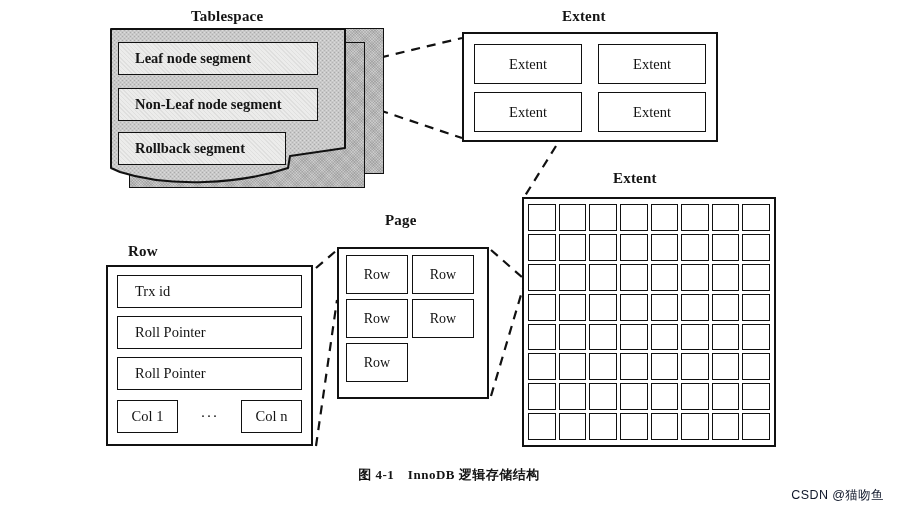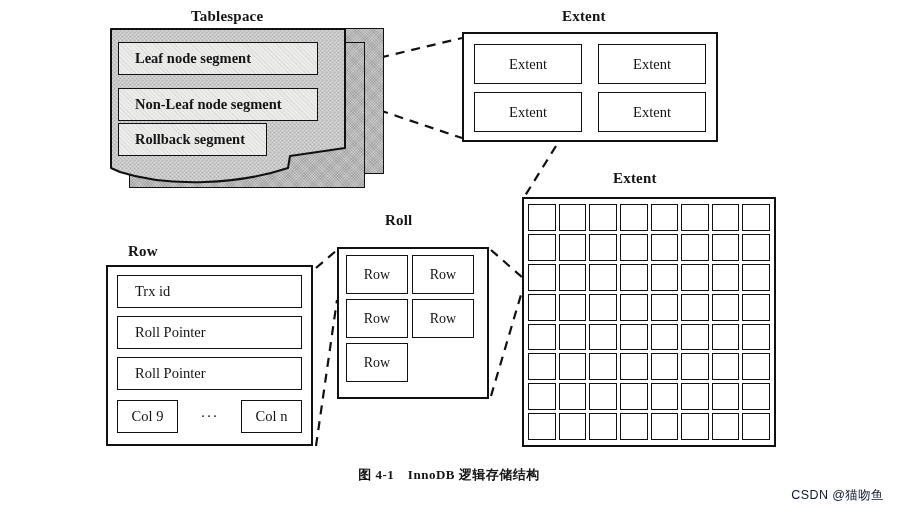--- a/index.html
+++ b/index.html
@@ -79,21 +79,21 @@
     align-items: center;
     padding-left: 16px;
     font-family: "Liberation Serif", "DejaVu Serif", serif;
     font-weight: bold;
     font-size: 14.5px;
     color: #141414;
     white-space: nowrap;
   }
   #seg-leaf     { left: 8px;  top: 14px;  width: 200px; height: 33px; }
   #seg-nonleaf  { left: 8px;  top: 60px;  width: 200px; height: 33px; }
-  #seg-rollback { left: 8px;  top: 95px;  width: 149px; height: 33px; }
+  #seg-rollback { left: 8px;  top: 104px;  width: 168px; height: 33px; }
 
   
   #segment-box {
     position: absolute;
     left: 462px; top: 32px;
     width: 256px; height: 110px;
     border: 2.4px solid #111;
     background: #fff;
     box-sizing: border-box;
   }
@@ -371,39 +371,39 @@
         <div class="page-cell"></div>
         <div class="page-cell"></div>
         <div class="page-cell"></div>
         <div class="page-cell"></div>
         <div class="page-cell"></div>
         <div class="page-cell"></div>
         <div class="page-cell"></div>
       </div>
   </div>
 
-  <div class="cap" id="label-page">Roll</div>
+  <div class="cap" id="label-page">Page</div>
 
   <div id="page-box">
     <div class="row-cell" id="pg-row-0">Row</div>
     <div class="row-cell" id="pg-row-1">Row</div>
     <div class="row-cell" id="pg-row-2">Row</div>
     <div class="row-cell" id="pg-row-3">Row</div>
     <div class="row-cell" id="pg-row-4">Row</div>
   </div>
 
   <div class="cap" id="label-row">Row</div>
 
   <div id="row-box">
     <div class="field-cell" id="fld-0">Trx id</div>
     <div class="field-cell" id="fld-1">Roll Pointer</div>
     <div class="field-cell" id="fld-2">Roll Pointer</div>
 
     <div id="col-strip">
-      <div class="col-cell">Col 9</div>
+      <div class="col-cell">Col 1</div>
       <div id="col-ellipsis">···</div>
       <div class="col-cell">Col n</div>
     </div>
   </div>
 
   <div id="figure-caption">图 4-1　InnoDB 逻辑存储结构</div>
   <div id="watermark">CSDN @猫吻鱼</div>
 
 </div>
 

